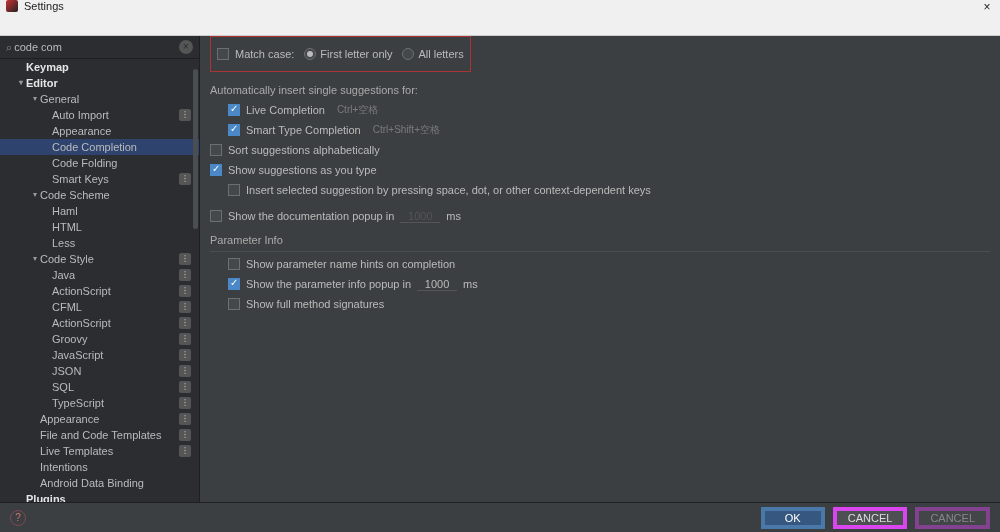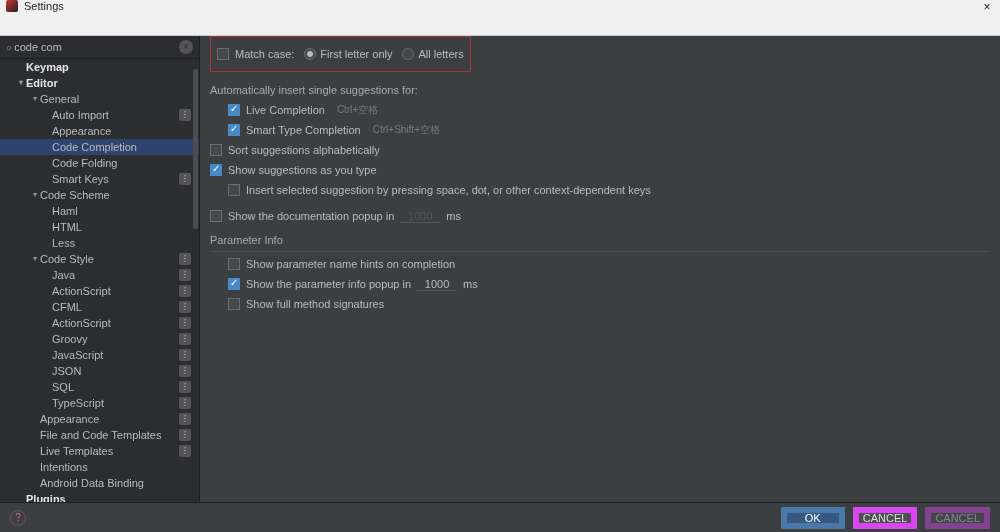--- a/index.html
+++ b/index.html
@@ -136,22 +136,22 @@
     display: flex; align-items: center; justify-content: flex-end;
     padding: 0 10px; gap: 8px;
   }
   .footer .helpbtn {
     margin-right: auto;
     width: 16px; height: 16px; border-radius: 50%;
     border: 1px solid #7a4a52; color: #c77; text-align: center;
     font-size: 10px; line-height: 14px; cursor: pointer;
   }
   .btn {
-    min-width: 64px; height: 22px; padding: 0 4px;
-    background: #4c5052; border: 6px solid #d946ef;
+    min-width: 64px; height: 22px; padding: 0 11px;
+    background: #4c5052; border: 4px solid #d946ef;
     color: #ddd; font-size: 11px; cursor: pointer;
     display: inline-flex; align-items: center; justify-content: center;
   }
   .btn.primary { background: #365880; border-color: #4a78a8; color: #fff; }
   .btn.disabled { opacity: 0.45; cursor: default; }
 </style>
 </head>
 <body>
 
 <div class="titlebar">

